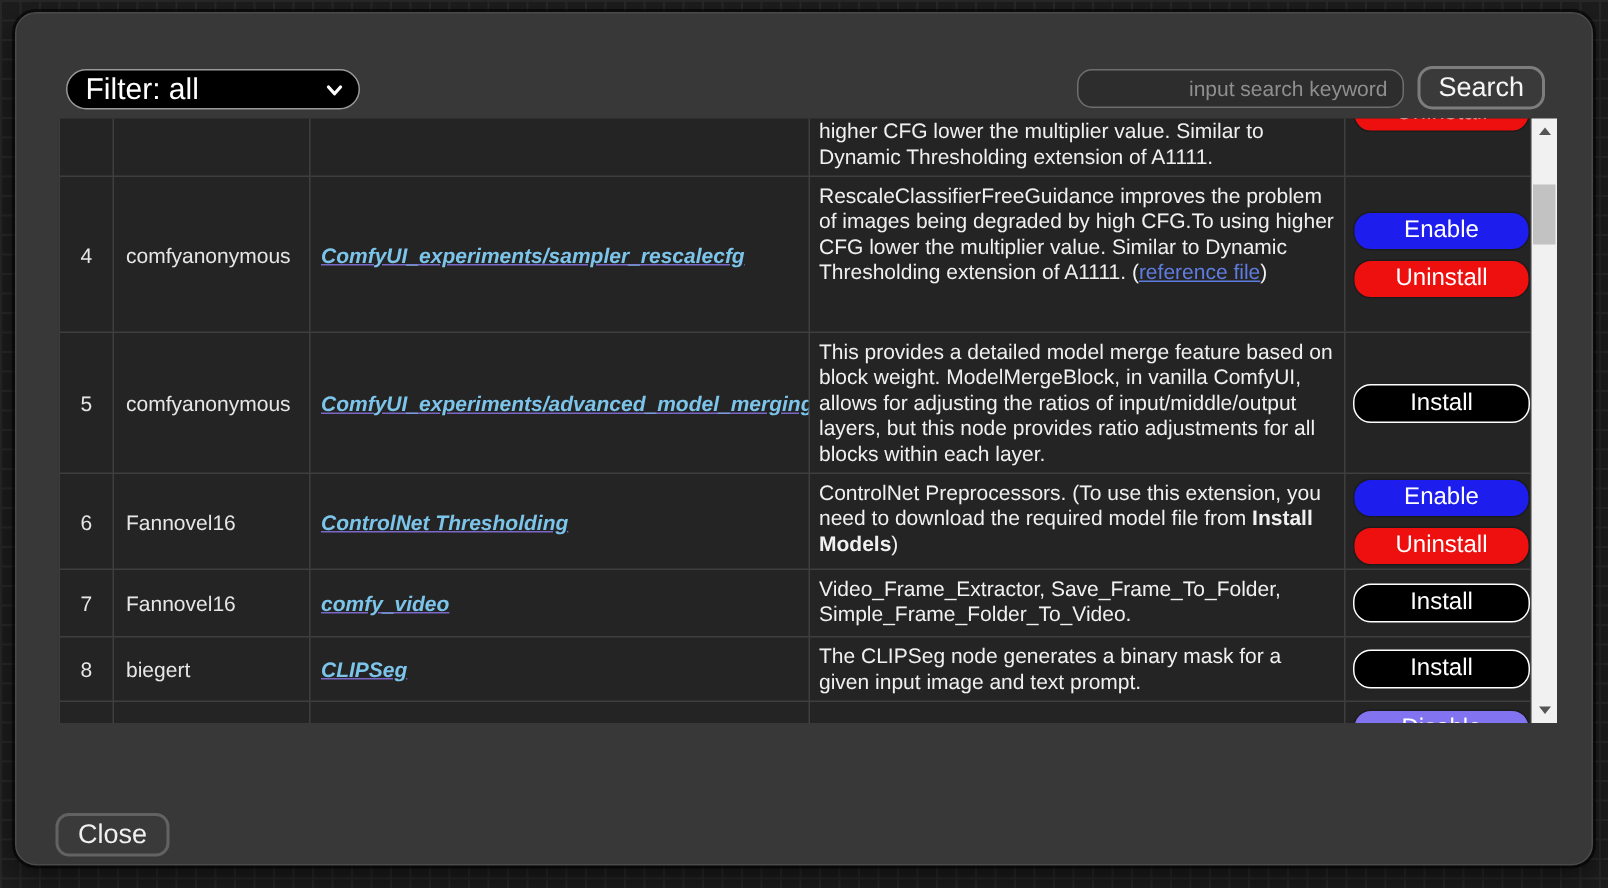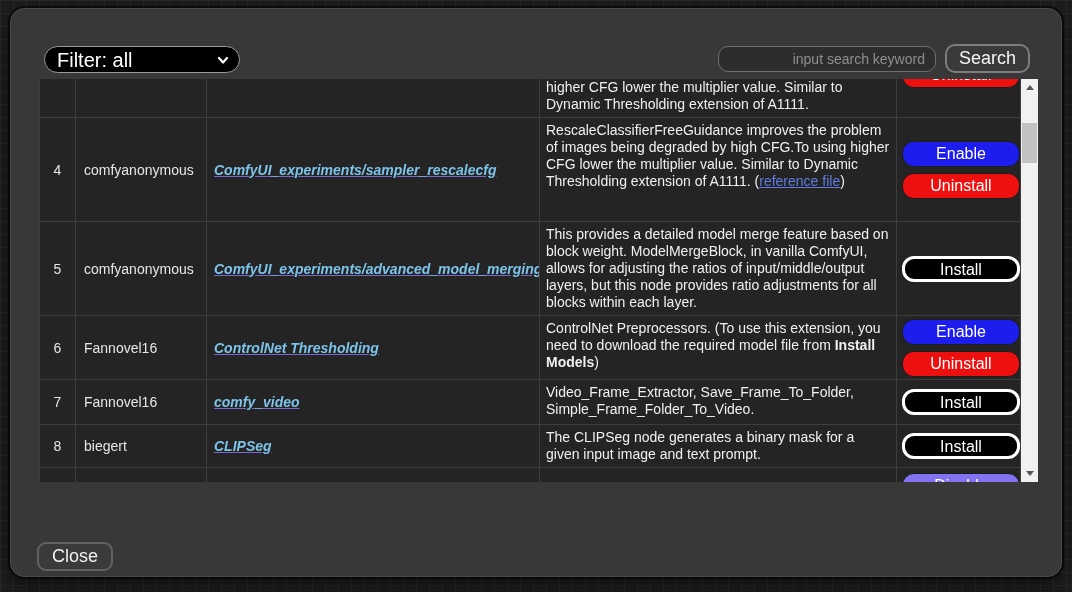--- a/index.html
+++ b/index.html
@@ -79,21 +79,21 @@
   }
   a.ref-link { color:var(--c-ref-link); text-decoration:underline; cursor:pointer; }
   .desc-inner b { font-weight:bold; }
   .btn-stack { display:flex; flex-direction:column; align-items:flex-end; gap:6px; }
   .btn {
     display:block; width:118px; height:26px;
     border-radius:12px; font-size:16px; line-height:22px;
     color:#fff; text-align:center; font-family:inherit; cursor:pointer;
     border:1px solid #1c1c1c;
   }
-  .btn-install   { background:var(--c-install-bg); border:3px solid #ffffff; }
+  .btn-install   { background:var(--c-install-bg); border:1px solid #ffffff; }
   .btn-enable    { background:var(--c-enable); }
   .btn-uninstall { background:var(--c-uninstall); }
   .btn-disable   { background:var(--c-disable); color:#fff; }
   
   tr.partial-top td { vertical-align:top; }
   tr.partial-top .desc-inner { padding-top:1px; }
   tr.partial-top .btn-stack { position:relative; top:-16px; }
   tr.partial-bottom td.col-id, tr.partial-bottom td.col-author, tr.partial-bottom td.col-name
     { vertical-align:top; padding-top:22px; }
   tr.partial-bottom td.col-name { padding-top:22px; }

